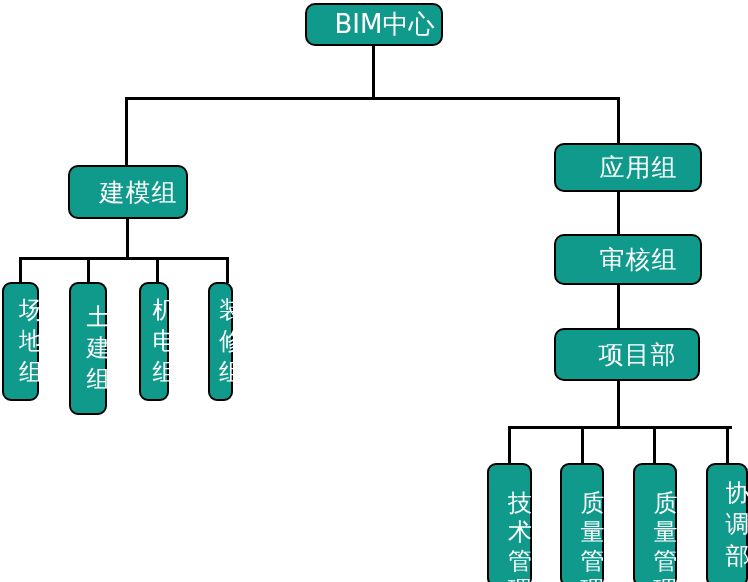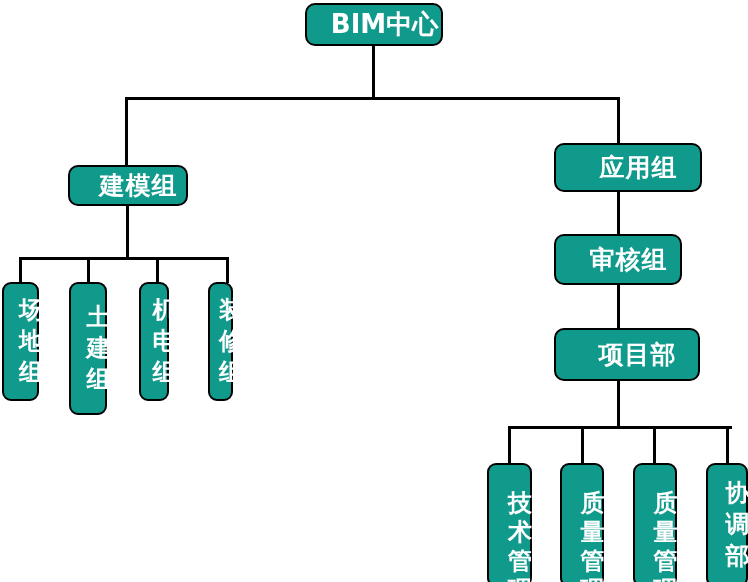--- a/index.html
+++ b/index.html
@@ -24,21 +24,21 @@
   .line {
     position: absolute;
     background: var(--line);
   }
   .node {
     position: absolute;
     box-sizing: border-box;
     background: var(--fill);
     border: 2px solid var(--border);
     color: var(--text);
-    font-weight: bold;
+    font-weight: normal;
     display: flex;
     align-items: center;
     justify-content: center;
     text-align: center;
     padding-left: 21px;
   }
   .node.h {
     border-radius: 10px;
     font-size: 25px;
     letter-spacing: 1px;
@@ -81,29 +81,29 @@
   <div class="line" style="left:508px; top:426px; width:224px; height:3px"></div>
   <div class="line" style="left:508px; top:426px; width:3px;   height:38px"></div>
   <div class="line" style="left:581px; top:426px; width:3px;   height:38px"></div>
   <div class="line" style="left:653px; top:426px; width:3px;   height:38px"></div>
   <div class="line" style="left:726px; top:426px; width:3px;   height:38px"></div>
 
   <div class="node h root" style="left:305px; top:3px;   width:138px; height:43px">
     <span>BIM中心</span>
   </div>
 
-  <div class="node h" style="left:68px;  top:165px; width:120px; height:41px">
+  <div class="node h" style="left:68px;  top:165px; width:120px; height:54px">
     <span>建模组</span>
   </div>
 
   <div class="node h" style="left:554px; top:143px; width:148px; height:49px">
     <span>应用组</span>
   </div>
 
-  <div class="node h" style="left:554px; top:234px; width:128px; height:51px">
+  <div class="node h" style="left:554px; top:234px; width:148px; height:51px">
     <span>审核组</span>
   </div>
 
   <div class="node h" style="left:554px; top:328px; width:146px; height:53px">
     <span>项目部</span>
   </div>
 
   <div class="node v" style="left:2px;   top:282px; width:37px; height:119px">
     <span class="vlabel">场地组</span>
   </div>

